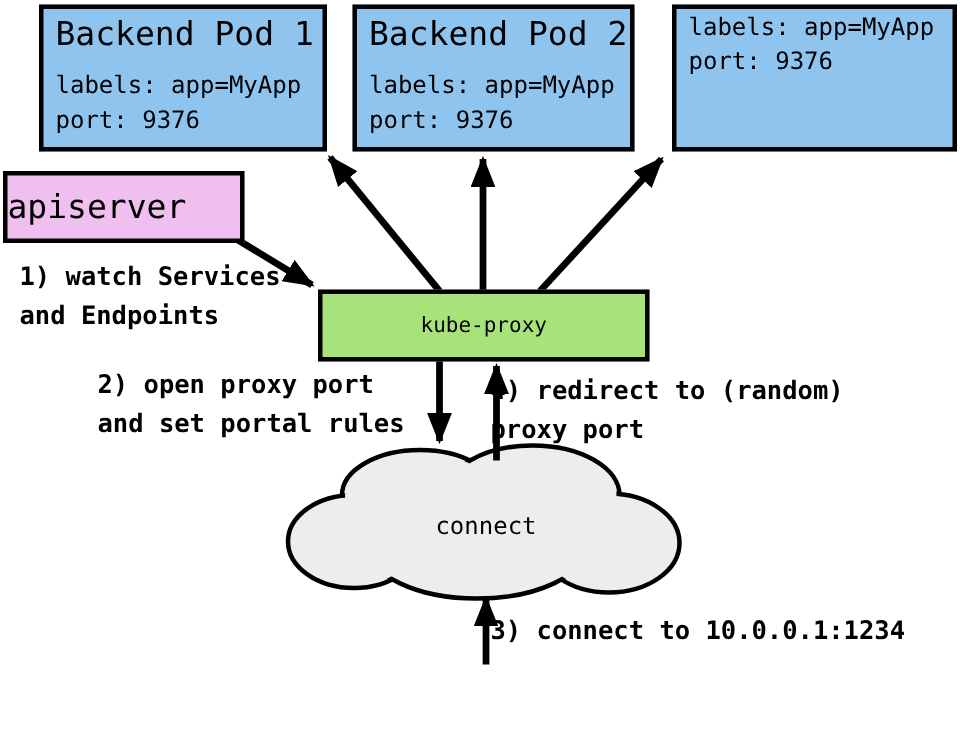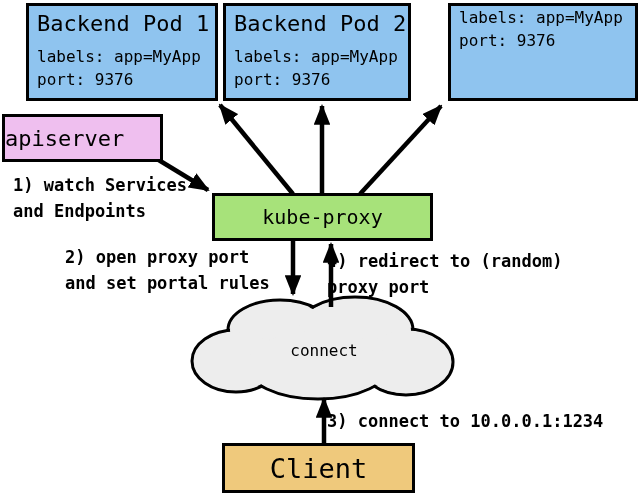--- a/index.html
+++ b/index.html
@@ -8,21 +8,21 @@
     font-family:"DejaVu Sans Mono","Liberation Mono",monospace;color:#000000;
   }
   .layer-svg{position:absolute;left:0;top:0;z-index:1;}
   .box{position:absolute;z-index:2;border:3px solid #000;box-sizing:border-box;}
   .pod{background:#8fc4ef;}
   .pod-title{font-size:22px;line-height:30px;margin:3px 0 6px 8px;white-space:nowrap;}
   .pod-line{font-size:16px;line-height:23px;margin-left:8px;white-space:nowrap;}
   .apiserver{background:#efbfef;display:flex;align-items:center;justify-content:flex-start;
     font-size:22px;}
   .kubeproxy{background:#a7e27a;display:flex;align-items:center;justify-content:center;
-    font-size:20px;}
+    font-size:14px;}
   .client{background:#efc97c;display:flex;align-items:center;justify-content:center;
     font-size:27px;}
   .cloud-label{position:absolute;z-index:2;left:194px;top:340px;width:260px;
     text-align:center;font-size:16px;line-height:22px;}
   .note{position:absolute;z-index:3;font-weight:bold;font-size:17px;line-height:26px;
     white-space:pre-line;}
   .note1{left:13px;top:172px;}
   .note2{left:65px;top:244px;}
   .note3{left:327px;top:408px;}
   .note4{left:327px;top:248px;}
@@ -66,43 +66,40 @@
       <line x1="331" y1="307" x2="331" y2="244" marker-end="url(#ah)"></line>
       <line x1="324" y1="443" x2="324" y2="399" marker-end="url(#ah)"></line>
     </g>
   </svg>
 
   <div class="box pod" style="left:26px;top:3px;width:192px;height:98px;">
     <div class="pod-title">Backend Pod 1</div>
     <div class="pod-line">labels: app=MyApp</div>
     <div class="pod-line">port: 9376</div>
   </div>
-  <div class="box pod" style="left:223px;top:3px;width:188px;height:98px;">
+  <div class="box pod" style="left:235px;top:3px;width:188px;height:98px;">
     <div class="pod-title">Backend Pod 2</div>
     <div class="pod-line">labels: app=MyApp</div>
     <div class="pod-line">port: 9376</div>
   </div>
   <div class="box pod" style="left:448px;top:3px;width:190px;height:98px;">
     <div class="pod-line">labels: app=MyApp</div>
     <div class="pod-line">port: 9376</div>
   </div>
 
   <div class="box apiserver" style="left:2px;top:114px;width:161px;height:48px;">
     <span>apiserver</span>
   </div>
 
   <div class="box kubeproxy" style="left:212px;top:193px;width:221px;height:48px;">
     <span>kube-proxy</span>
   </div>
 
   <div class="cloud-label">connect</div>
 
-  <div class="box client" style="left:222px;top:443px;width:193px;height:50px;">
-    <span>Client</span>
-  </div>
 
   <div class="note note1">1) watch Services
 and Endpoints</div>
   <div class="note note2">2) open proxy port
 and set portal rules</div>
   <div class="note note3">3) connect to 10.0.0.1:1234</div>
   <div class="note note4">4) redirect to (random)
 proxy port</div>
 
 </div>

